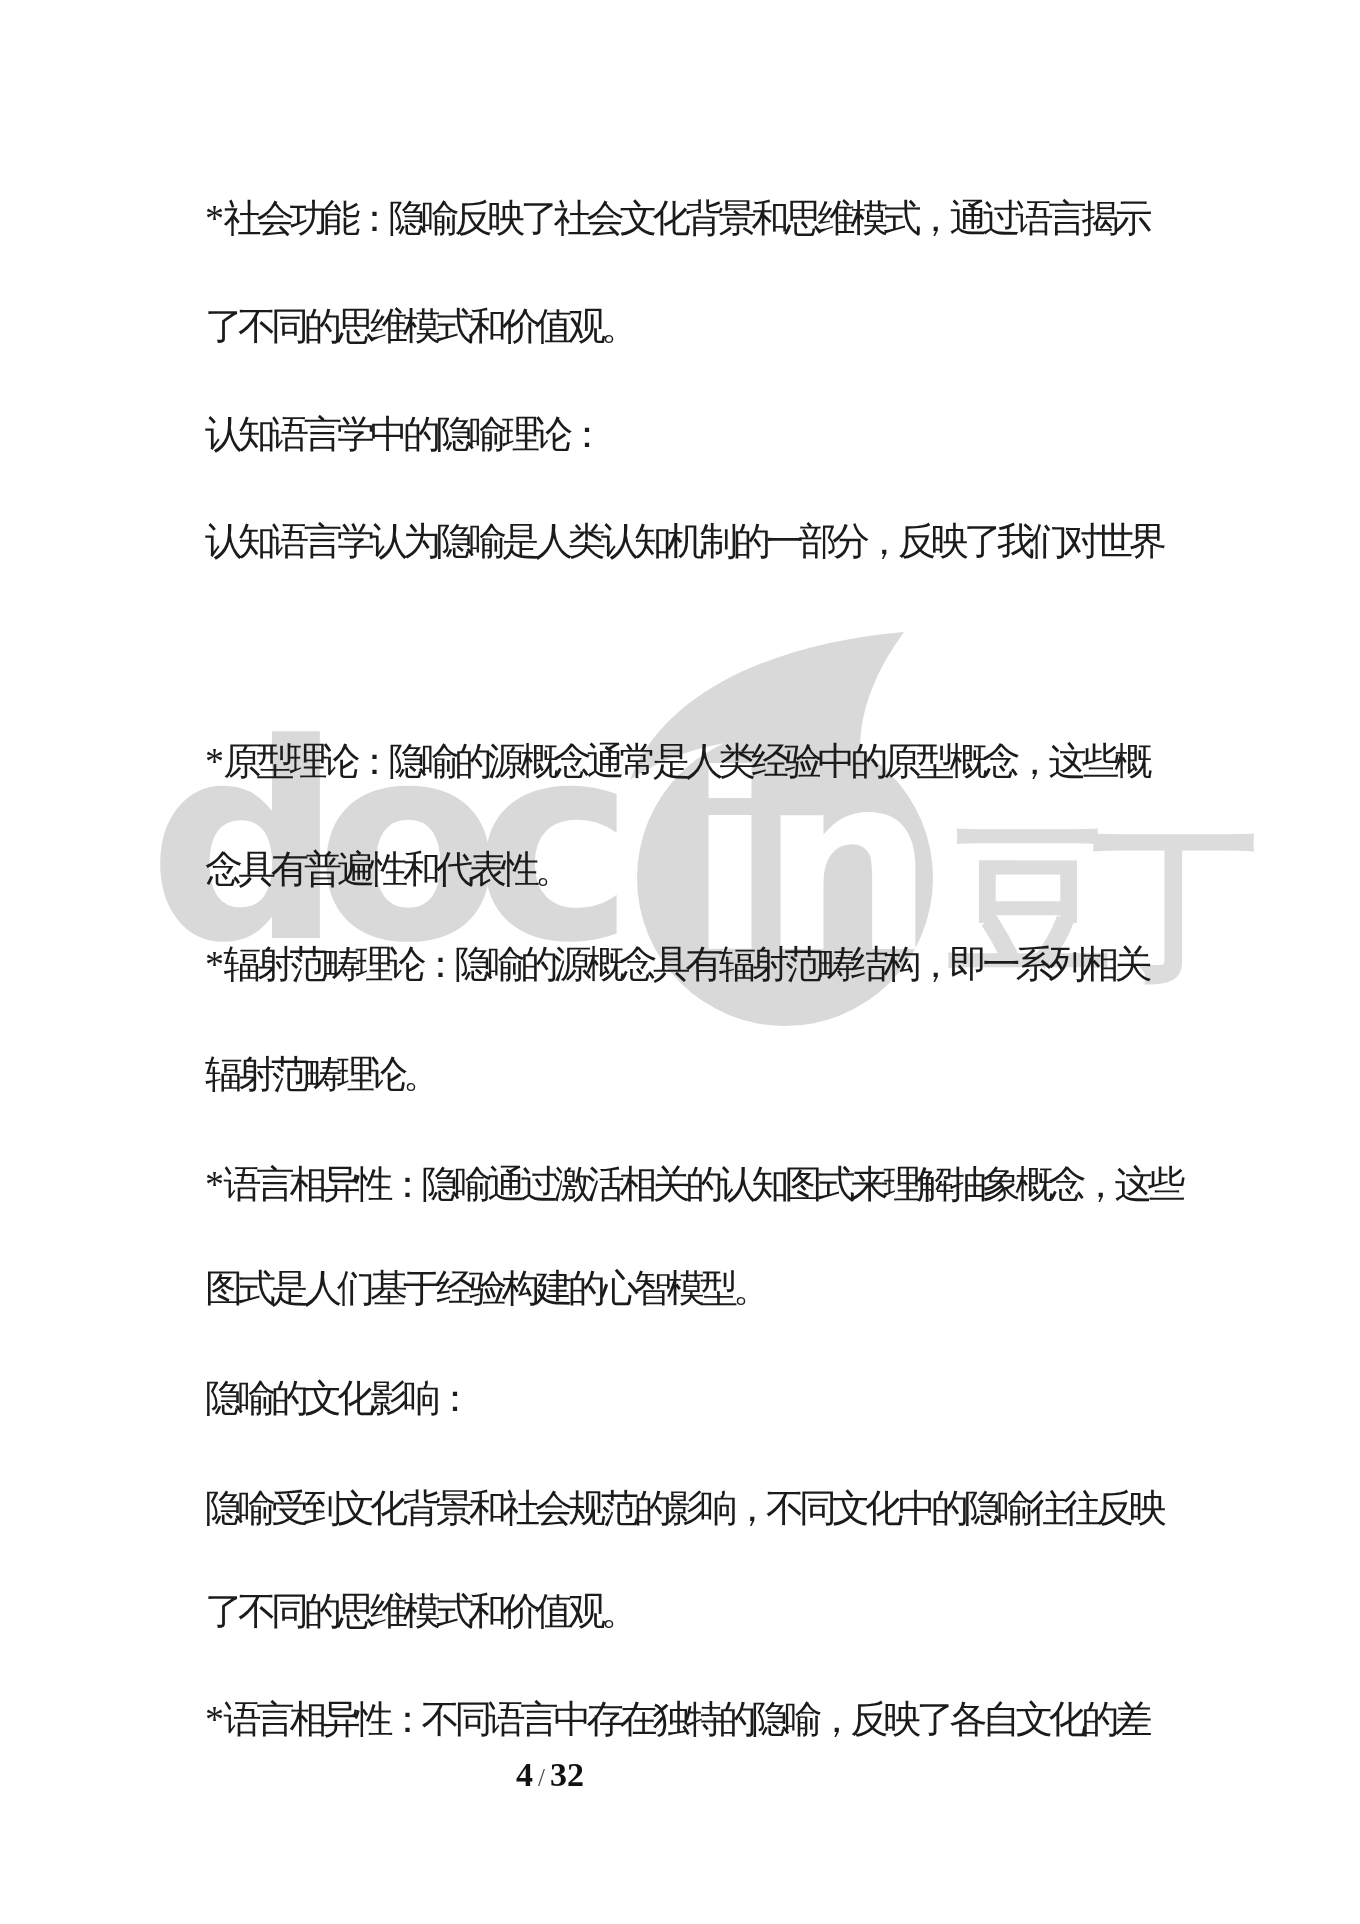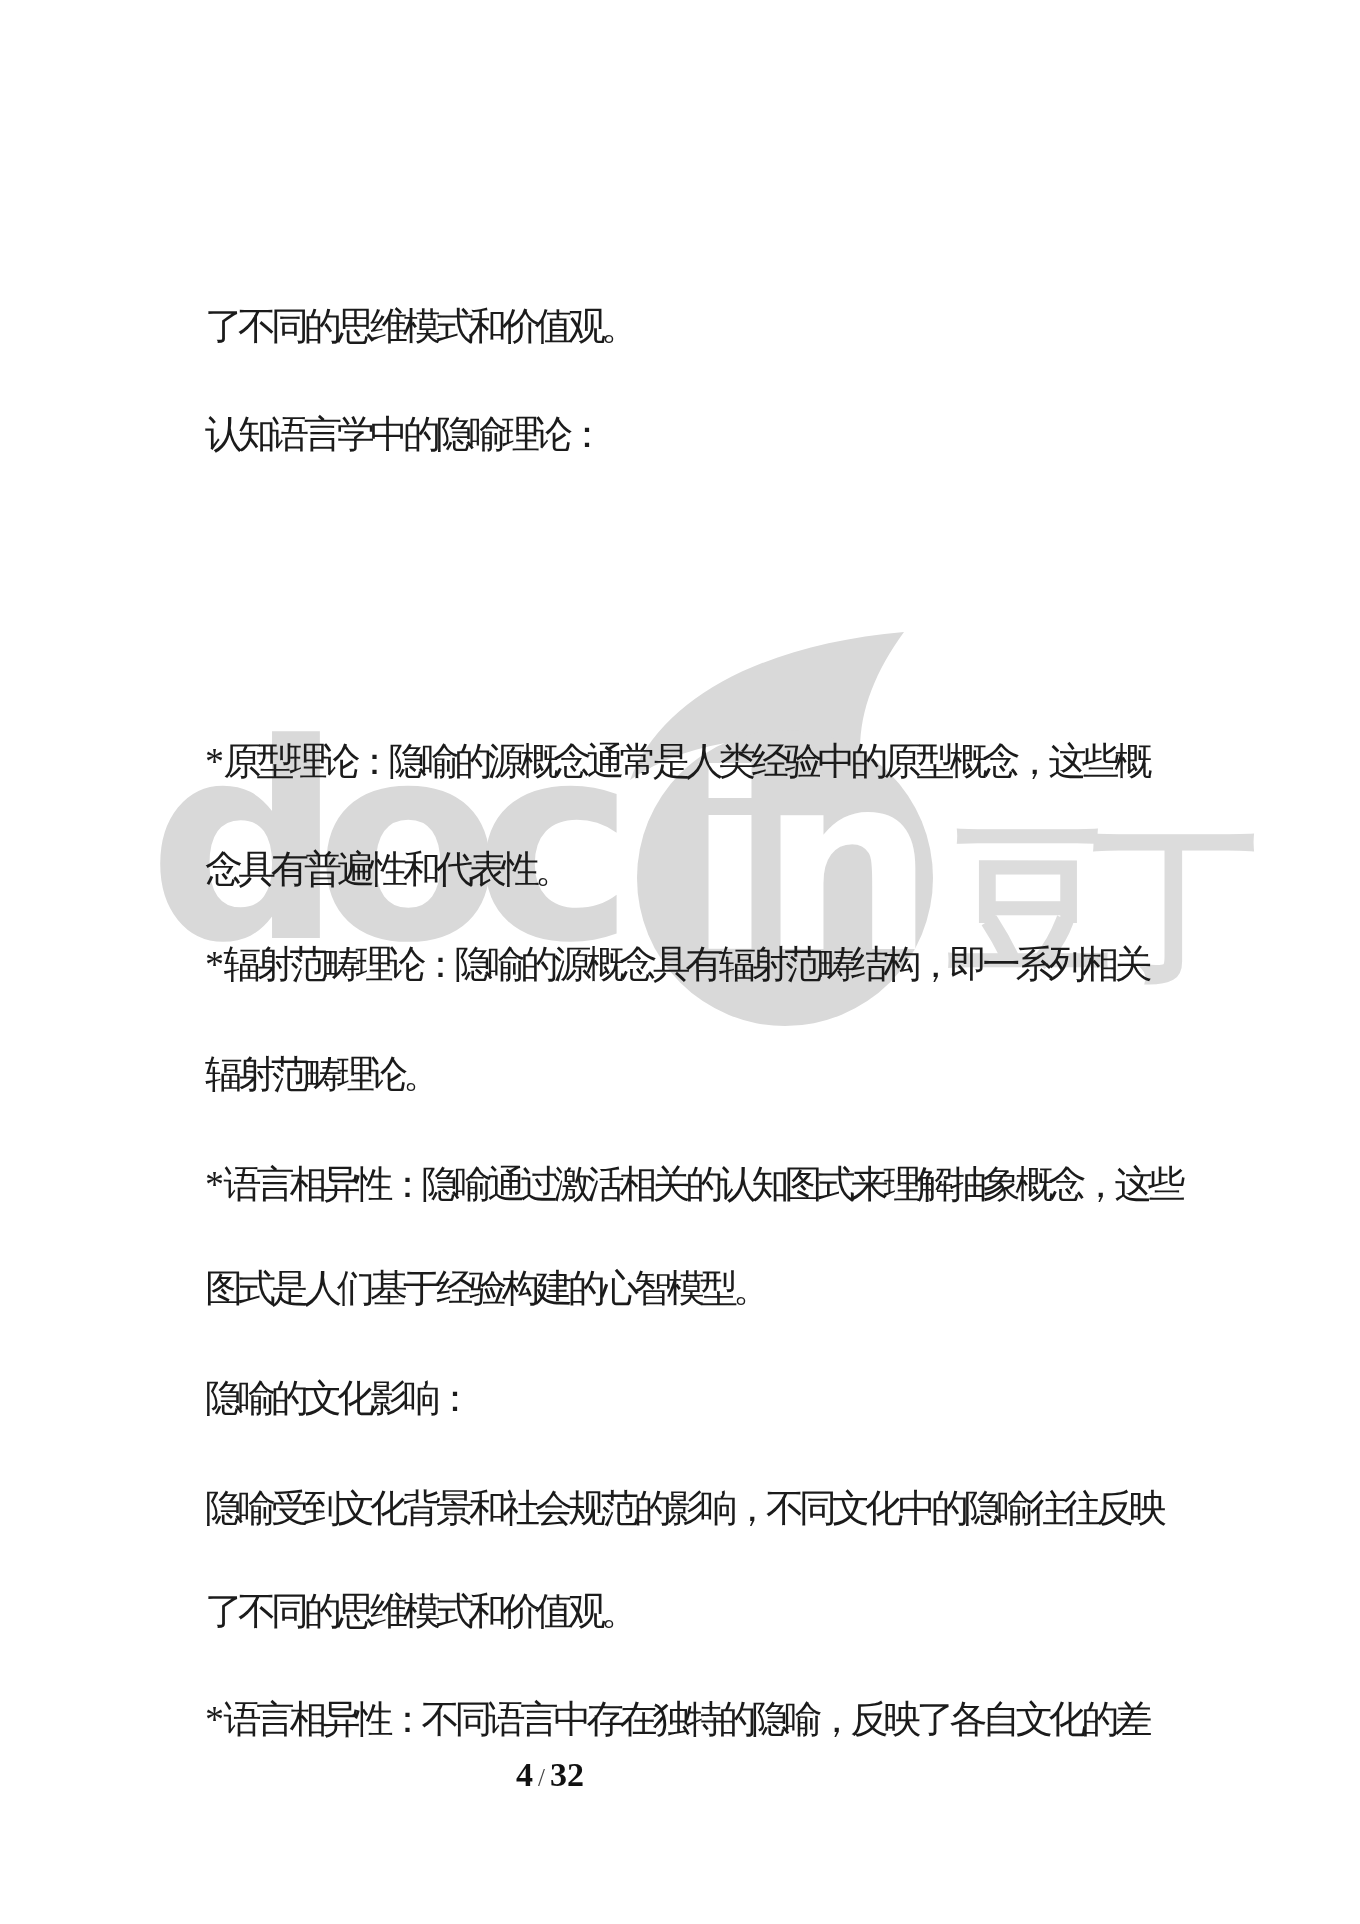--- a/index.html
+++ b/index.html
@@ -111,22 +111,24 @@
     <path class="wm-flame" d="M500 180
              C 532 96, 636 44, 774 32
              C 742 76, 726 120, 731 166
              C 668 124, 564 136, 500 180 Z"></path>
     <circle class="wm-drop" cx="655" cy="278" r="148"></circle>
     <text class="wm-in-text" x="558" y="349">in</text>
     <text class="wm-cjk-text" x="818" y="360" fill="#dcdcdc">豆丁</text>
   </svg>
 
 
+  <div class="text-line" style="top:197px">* 社会功能：隐喻反映了社会文化背景和思维模式，通过语言揭示</div>
   <div class="text-line" style="top:305px">了不同的思维模式和价值观。</div>
   <div class="text-line" style="top:413px">认知语言学中的隐喻理论：</div>
+  <div class="text-line" style="top:520px">认知语言学认为隐喻是人类认知机制的一部分，反映了我们对世界</div>
   <div class="text-line" style="top:740px">* 原型理论：隐喻的源概念通常是人类经验中的原型概念，这些概</div>
   <div class="text-line" style="top:943px">* 辐射范畴理论：隐喻的源概念具有辐射范畴结构，即一系列相关</div>
   <div class="text-line" style="top:848px">念具有普遍性和代表性。</div>
   <div class="text-line" style="top:1053px">辐射范畴理论。</div>
   <div class="text-line" style="top:1163px">* 语言相异性：隐喻通过激活相关的认知图式来理解抽象概念，这些</div>
   <div class="text-line" style="top:1267px">图式是人们基于经验构建的心智模型。</div>
   <div class="text-line" style="top:1487px">隐喻受到文化背景和社会规范的影响，不同文化中的隐喻往往反映</div>
   <div class="text-line" style="top:1377px">隐喻的文化影响：</div>
   <div class="text-line" style="top:1590px">了不同的思维模式和价值观。</div>
   <div class="text-line" style="top:1698px">* 语言相异性：不同语言中存在独特的隐喻，反映了各自文化的差</div>

